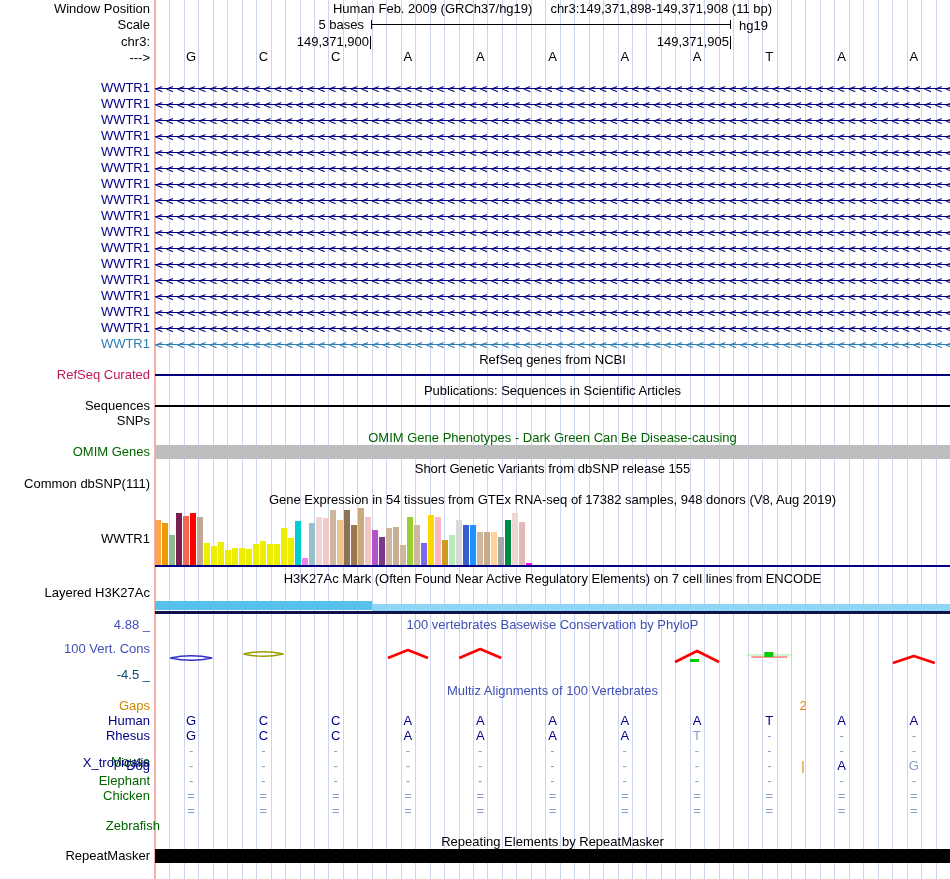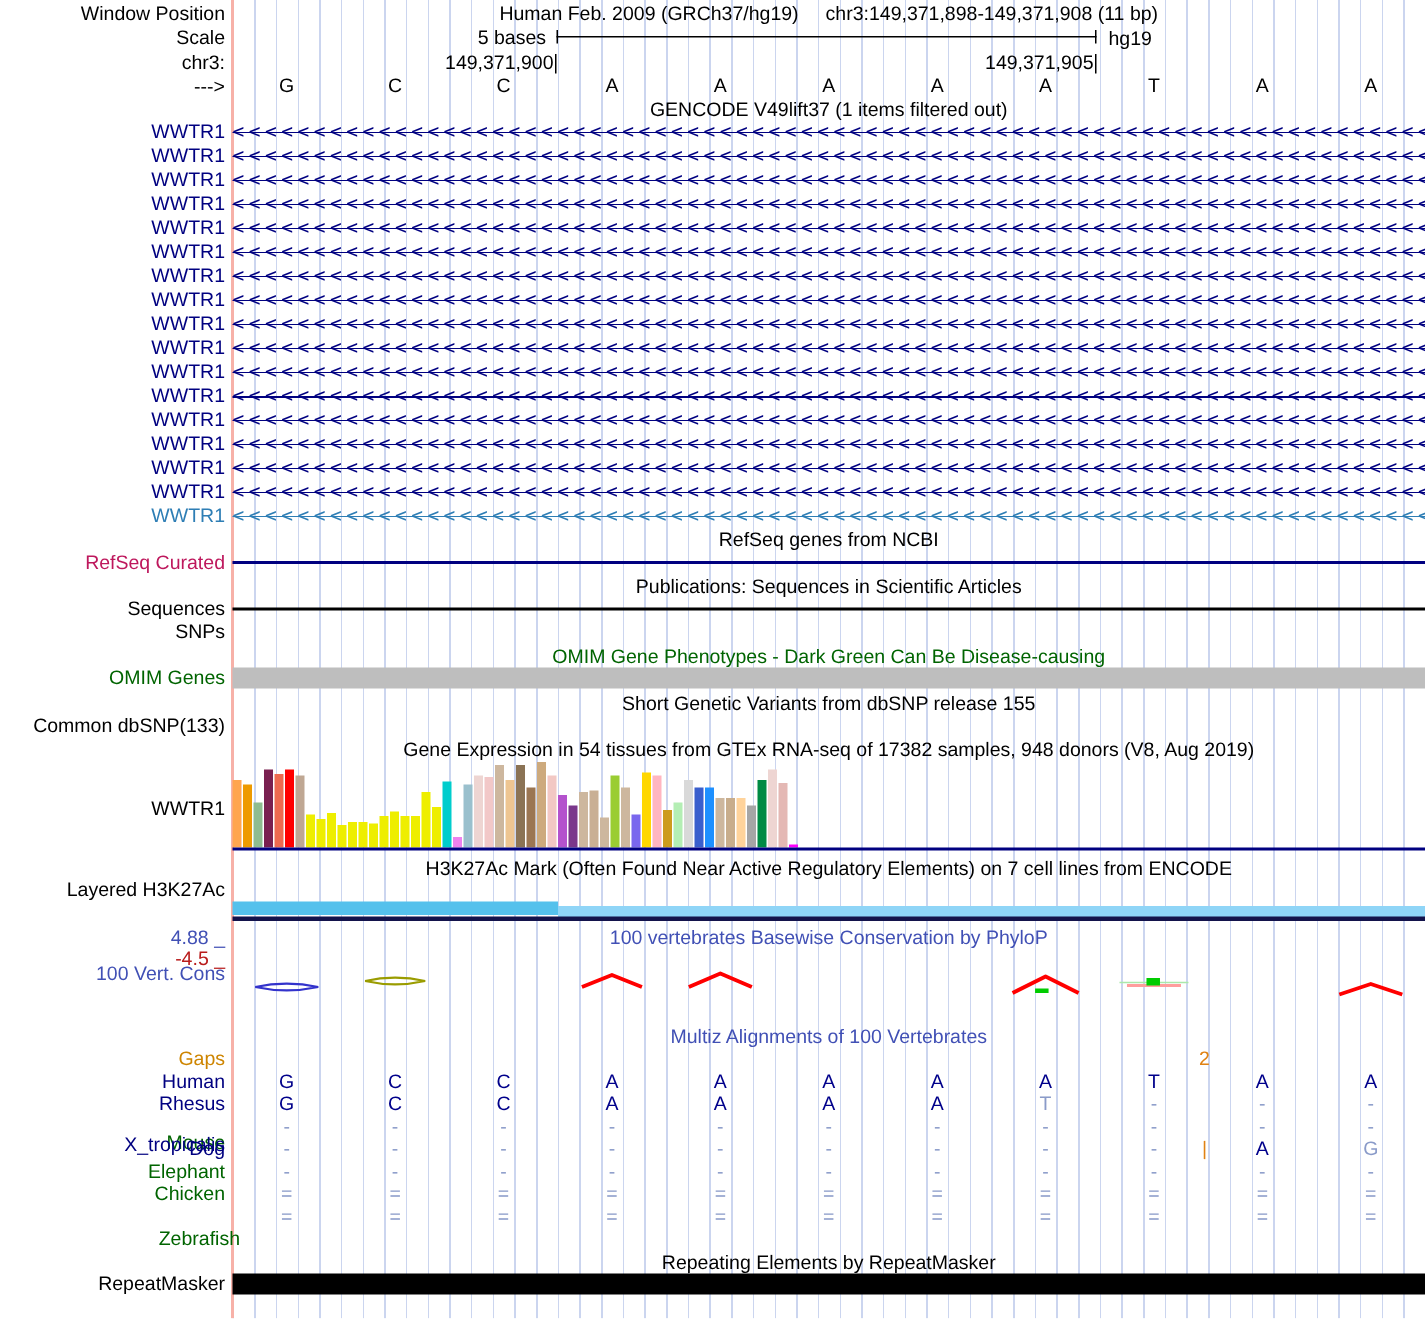--- a/index.html
+++ b/index.html
@@ -53,21 +53,20 @@
       <span class="base" style="left: 407.955px;">A</span>
       <span class="base" style="left: 480.227px;">A</span>
       <span class="base" style="left: 552.5px;">A</span>
       <span class="base" style="left: 624.773px;">A</span>
       <span class="base" style="left: 697.045px;">A</span>
       <span class="base" style="left: 769.318px;">T</span>
       <span class="base" style="left: 841.591px;">A</span>
       <span class="base" style="left: 913.864px;">A</span>
     </div>
 
-  <div class="ttl" style="top:66px">GENCODE V49lift37 (1 items filtered out)</div>
   <div id="gencode-rows">
       <div class="lbl" style="top: 81px; color: rgb(0, 0, 128);">WWTR1</div>
       <div class="arrows" style="top: 81px; color: rgb(0, 0, 128); background-image: linear-gradient(transparent 7px, rgb(0, 0, 128) 7px, rgb(0, 0, 128) 8px, transparent 8px);">&lt;&lt;&lt;&lt;&lt;&lt;&lt;&lt;&lt;&lt;&lt;&lt;&lt;&lt;&lt;&lt;&lt;&lt;&lt;&lt;&lt;&lt;&lt;&lt;&lt;&lt;&lt;&lt;&lt;&lt;&lt;&lt;&lt;&lt;&lt;&lt;&lt;&lt;&lt;&lt;&lt;&lt;&lt;&lt;&lt;&lt;&lt;&lt;&lt;&lt;&lt;&lt;&lt;&lt;&lt;&lt;&lt;&lt;&lt;&lt;&lt;&lt;&lt;&lt;&lt;&lt;&lt;&lt;&lt;&lt;&lt;&lt;&lt;&lt;</div>
       <div class="lbl" style="top: 97px; color: rgb(0, 0, 128);">WWTR1</div>
       <div class="arrows" style="top: 97px; color: rgb(0, 0, 128); background-image: linear-gradient(transparent 7px, rgb(0, 0, 128) 7px, rgb(0, 0, 128) 8px, transparent 8px);">&lt;&lt;&lt;&lt;&lt;&lt;&lt;&lt;&lt;&lt;&lt;&lt;&lt;&lt;&lt;&lt;&lt;&lt;&lt;&lt;&lt;&lt;&lt;&lt;&lt;&lt;&lt;&lt;&lt;&lt;&lt;&lt;&lt;&lt;&lt;&lt;&lt;&lt;&lt;&lt;&lt;&lt;&lt;&lt;&lt;&lt;&lt;&lt;&lt;&lt;&lt;&lt;&lt;&lt;&lt;&lt;&lt;&lt;&lt;&lt;&lt;&lt;&lt;&lt;&lt;&lt;&lt;&lt;&lt;&lt;&lt;&lt;&lt;&lt;</div>
       <div class="lbl" style="top: 113px; color: rgb(0, 0, 128);">WWTR1</div>
       <div class="arrows" style="top: 113px; color: rgb(0, 0, 128); background-image: linear-gradient(transparent 7px, rgb(0, 0, 128) 7px, rgb(0, 0, 128) 8px, transparent 8px);">&lt;&lt;&lt;&lt;&lt;&lt;&lt;&lt;&lt;&lt;&lt;&lt;&lt;&lt;&lt;&lt;&lt;&lt;&lt;&lt;&lt;&lt;&lt;&lt;&lt;&lt;&lt;&lt;&lt;&lt;&lt;&lt;&lt;&lt;&lt;&lt;&lt;&lt;&lt;&lt;&lt;&lt;&lt;&lt;&lt;&lt;&lt;&lt;&lt;&lt;&lt;&lt;&lt;&lt;&lt;&lt;&lt;&lt;&lt;&lt;&lt;&lt;&lt;&lt;&lt;&lt;&lt;&lt;&lt;&lt;&lt;&lt;&lt;&lt;</div>
       <div class="lbl" style="top: 129px; color: rgb(0, 0, 128);">WWTR1</div>
       <div class="arrows" style="top: 129px; color: rgb(0, 0, 128); background-image: linear-gradient(transparent 7px, rgb(0, 0, 128) 7px, rgb(0, 0, 128) 8px, transparent 8px);">&lt;&lt;&lt;&lt;&lt;&lt;&lt;&lt;&lt;&lt;&lt;&lt;&lt;&lt;&lt;&lt;&lt;&lt;&lt;&lt;&lt;&lt;&lt;&lt;&lt;&lt;&lt;&lt;&lt;&lt;&lt;&lt;&lt;&lt;&lt;&lt;&lt;&lt;&lt;&lt;&lt;&lt;&lt;&lt;&lt;&lt;&lt;&lt;&lt;&lt;&lt;&lt;&lt;&lt;&lt;&lt;&lt;&lt;&lt;&lt;&lt;&lt;&lt;&lt;&lt;&lt;&lt;&lt;&lt;&lt;&lt;&lt;&lt;&lt;</div>
       <div class="lbl" style="top: 145px; color: rgb(0, 0, 128);">WWTR1</div>
@@ -105,21 +104,21 @@
   <div class="ttl" style="top:384px">Publications: Sequences in Scientific Articles</div>
   <div class="lbl" style="top:399px">Sequences</div>
   <div class="abs" style="left:155px;top:405px;width:795px;height:2px;background:#000"></div>
   <div class="lbl" style="top:414px">SNPs</div>
 
   <div class="ttl" style="top:431px;color:#006400">OMIM Gene Phenotypes - Dark Green Can Be Disease-causing</div>
   <div class="lbl" style="top:445px;color:#006400">OMIM Genes</div>
   <div class="abs" style="left:155px;top:445px;width:795px;height:14px;background:#BEBEBE"></div>
 
   <div class="ttl" style="top:462px">Short Genetic Variants from dbSNP release 155</div>
-  <div class="lbl" style="top:477px">Common dbSNP(133)</div>
+  <div class="lbl" style="top:477px">Common dbSNP(111)</div>
 
   <div class="ttl" style="top:493px">Gene Expression in 54 tissues from GTEx RNA-seq of 17382 samples, 948 donors (V8, Aug 2019)</div>
   <div class="lbl" style="top:532px">WWTR1</div>
   <div id="gtex-bars">
       <div class="gbar" style="left: 155px; top: 520px; height: 45px; background: rgb(255, 165, 79);"></div>
       <div class="gbar" style="left: 162px; top: 523px; height: 42px; background: rgb(238, 154, 0);"></div>
       <div class="gbar" style="left: 169px; top: 535px; height: 30px; background: rgb(143, 188, 143);"></div>
       <div class="gbar" style="left: 176px; top: 513px; height: 52px; background: rgb(122, 32, 80);"></div>
       <div class="gbar" style="left: 183px; top: 516px; height: 49px; background: rgb(238, 106, 80);"></div>
       <div class="gbar" style="left: 190px; top: 513px; height: 52px; background: rgb(255, 0, 0);"></div>
@@ -176,21 +175,21 @@
 
   <div class="ttl" style="top:572px">H3K27Ac Mark (Often Found Near Active Regulatory Elements) on 7 cell lines from ENCODE</div>
   <div class="lbl" style="top:586px">Layered H3K27Ac</div>
   <div class="abs" style="left:155px;top:601px;width:217px;height:9px;background:#55C1EC"></div>
   <div class="abs" style="left:372px;top:604px;width:578px;height:8px;background:#8FD5F7"></div>
   <div class="abs" style="left:155px;top:611px;width:795px;height:3px;background:#13134B"></div>
 
   <div class="ttl" style="top:618px;color:#4150B5">100 vertebrates Basewise Conservation by PhyloP</div>
   <div class="lbl" style="top:618px;color:#4150B5">4.88 _</div>
   <div class="lbl" style="top:642px;color:#4150B5">100 Vert. Cons</div>
-  <div class="lbl" style="top:632px;color:#b91c1c">-4.5 _</div>
+  <div class="lbl" style="top:668px;color:#0c4a6e">-4.5 _</div>
   <svg id="cons-svg" xmlns="http://www.w3.org/2000/svg" width="795" height="42" style="position:absolute;left:155px;top:640px">
       <path d="M 15.136363636363626 18 Q 36.136363636363626 13.5 57.136363636363626 18 Q 36.136363636363626 22.5 15.136363636363626 18" stroke="#3333CC" fill="none" stroke-width="1.5"></path>
       <path d="M 88.40909090909088 14 Q 108.40909090909088 9.5 128.40909090909088 14 Q 108.40909090909088 18.5 88.40909090909088 14" stroke="#9A9C00" fill="none" stroke-width="1.5"></path>
       <path d="M 232.95454545454544 18 L 252.95454545454544 10 L 272.95454545454544 18" stroke="#FF0000" fill="none" stroke-width="2.6" stroke-linejoin="round"></path>
       <path d="M 304.2272727272727 18 L 325.2272727272727 9 L 346.2272727272727 18" stroke="#FF0000" fill="none" stroke-width="2.6" stroke-linejoin="round"></path>
       <path d="M 520.0454545454545 22 L 542.0454545454545 11 L 564.0454545454545 22" stroke="#FF0000" fill="none" stroke-width="2.6" stroke-linejoin="round"></path>
       <rect x="535.0454545454545" y="19" width="9" height="3" fill="#00CC00"></rect>
       <line x1="591.3181818181818" y1="15" x2="637.3181818181818" y2="15" stroke="#AAE8AA" stroke-width="1"></line>
       <line x1="596.3181818181818" y1="17" x2="632.3181818181818" y2="17" stroke="#FF9D9D" stroke-width="2"></line>
       <rect x="609.3181818181818" y="12" width="9" height="5" fill="#00CC00"></rect>

